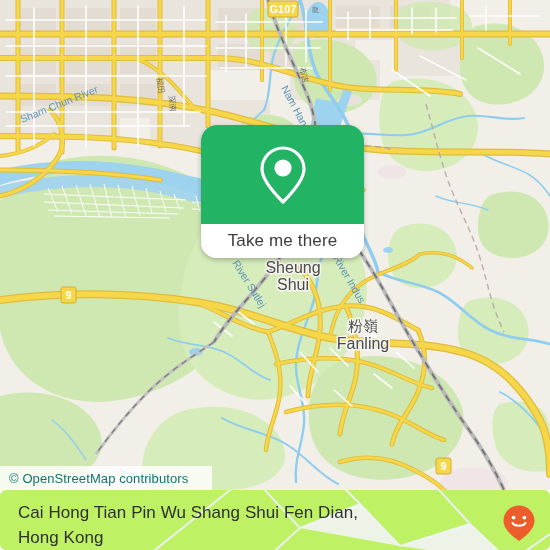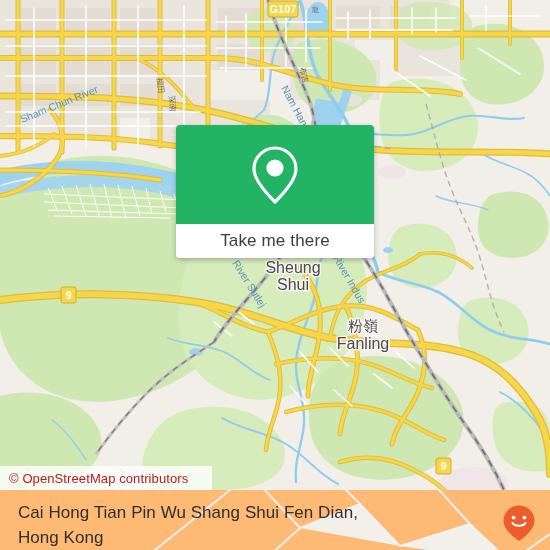--- a/index.html
+++ b/index.html
@@ -13,45 +13,45 @@
   
   .map{position:absolute;left:0;top:0;width:550px;height:490px;overflow:hidden;background:#f2efe9;}
   .map svg{display:block;width:550px;height:490px;}
 
   
   .attrib{
     position:absolute;left:0;top:466px;width:212px;height:24px;
     background:rgba(255,255,255,0.80);
     display:flex;align-items:center;
     box-sizing:border-box;padding-left:9px;
-    font-size:13px;color:#b91c1c;letter-spacing:0.1px;
+    font-size:13px;color:#0f766e;letter-spacing:0.1px;
     z-index:30;
   }
 
   
   .card{
-    position:absolute;left:176px;top:125px;width:198px;height:133px;
-    border-radius:4px;overflow:hidden;
+    position:absolute;left:201px;top:125px;width:163px;height:133px;
+    border-radius:16px;overflow:hidden;
     box-shadow:0 2px 5px rgba(0,0,0,0.26);
     z-index:25;background:#fff;
   }
   .card-top{
     height:99px;background:#22b365;
     display:flex;align-items:center;justify-content:center;
   }
   .card-bottom{
     height:34px;background:#ffffff;
     display:flex;align-items:center;justify-content:center;
   }
   .card-label{font-size:17px;color:#3d3d3d;letter-spacing:0.15px;}
 
   
   .footer{
     position:absolute;left:0;top:490px;width:550px;height:60px;
-    background:#fdba74;overflow:hidden;z-index:40;
+    background:#bef264;overflow:hidden;z-index:40;border-radius:6px;
   }
   .footer-watermark{position:absolute;left:0;top:-6px;width:550px;height:70px;opacity:1;}
   .footer-inner{
     position:relative;display:flex;align-items:flex-start;height:60px;
     padding:0 14px 0 18px;box-sizing:border-box;justify-content:space-between;
   }
   .footer-title{
     max-width:360px;font-size:17px;line-height:25px;color:#2f2f2f;
     padding-top:10px;letter-spacing:0.05px;
   }

